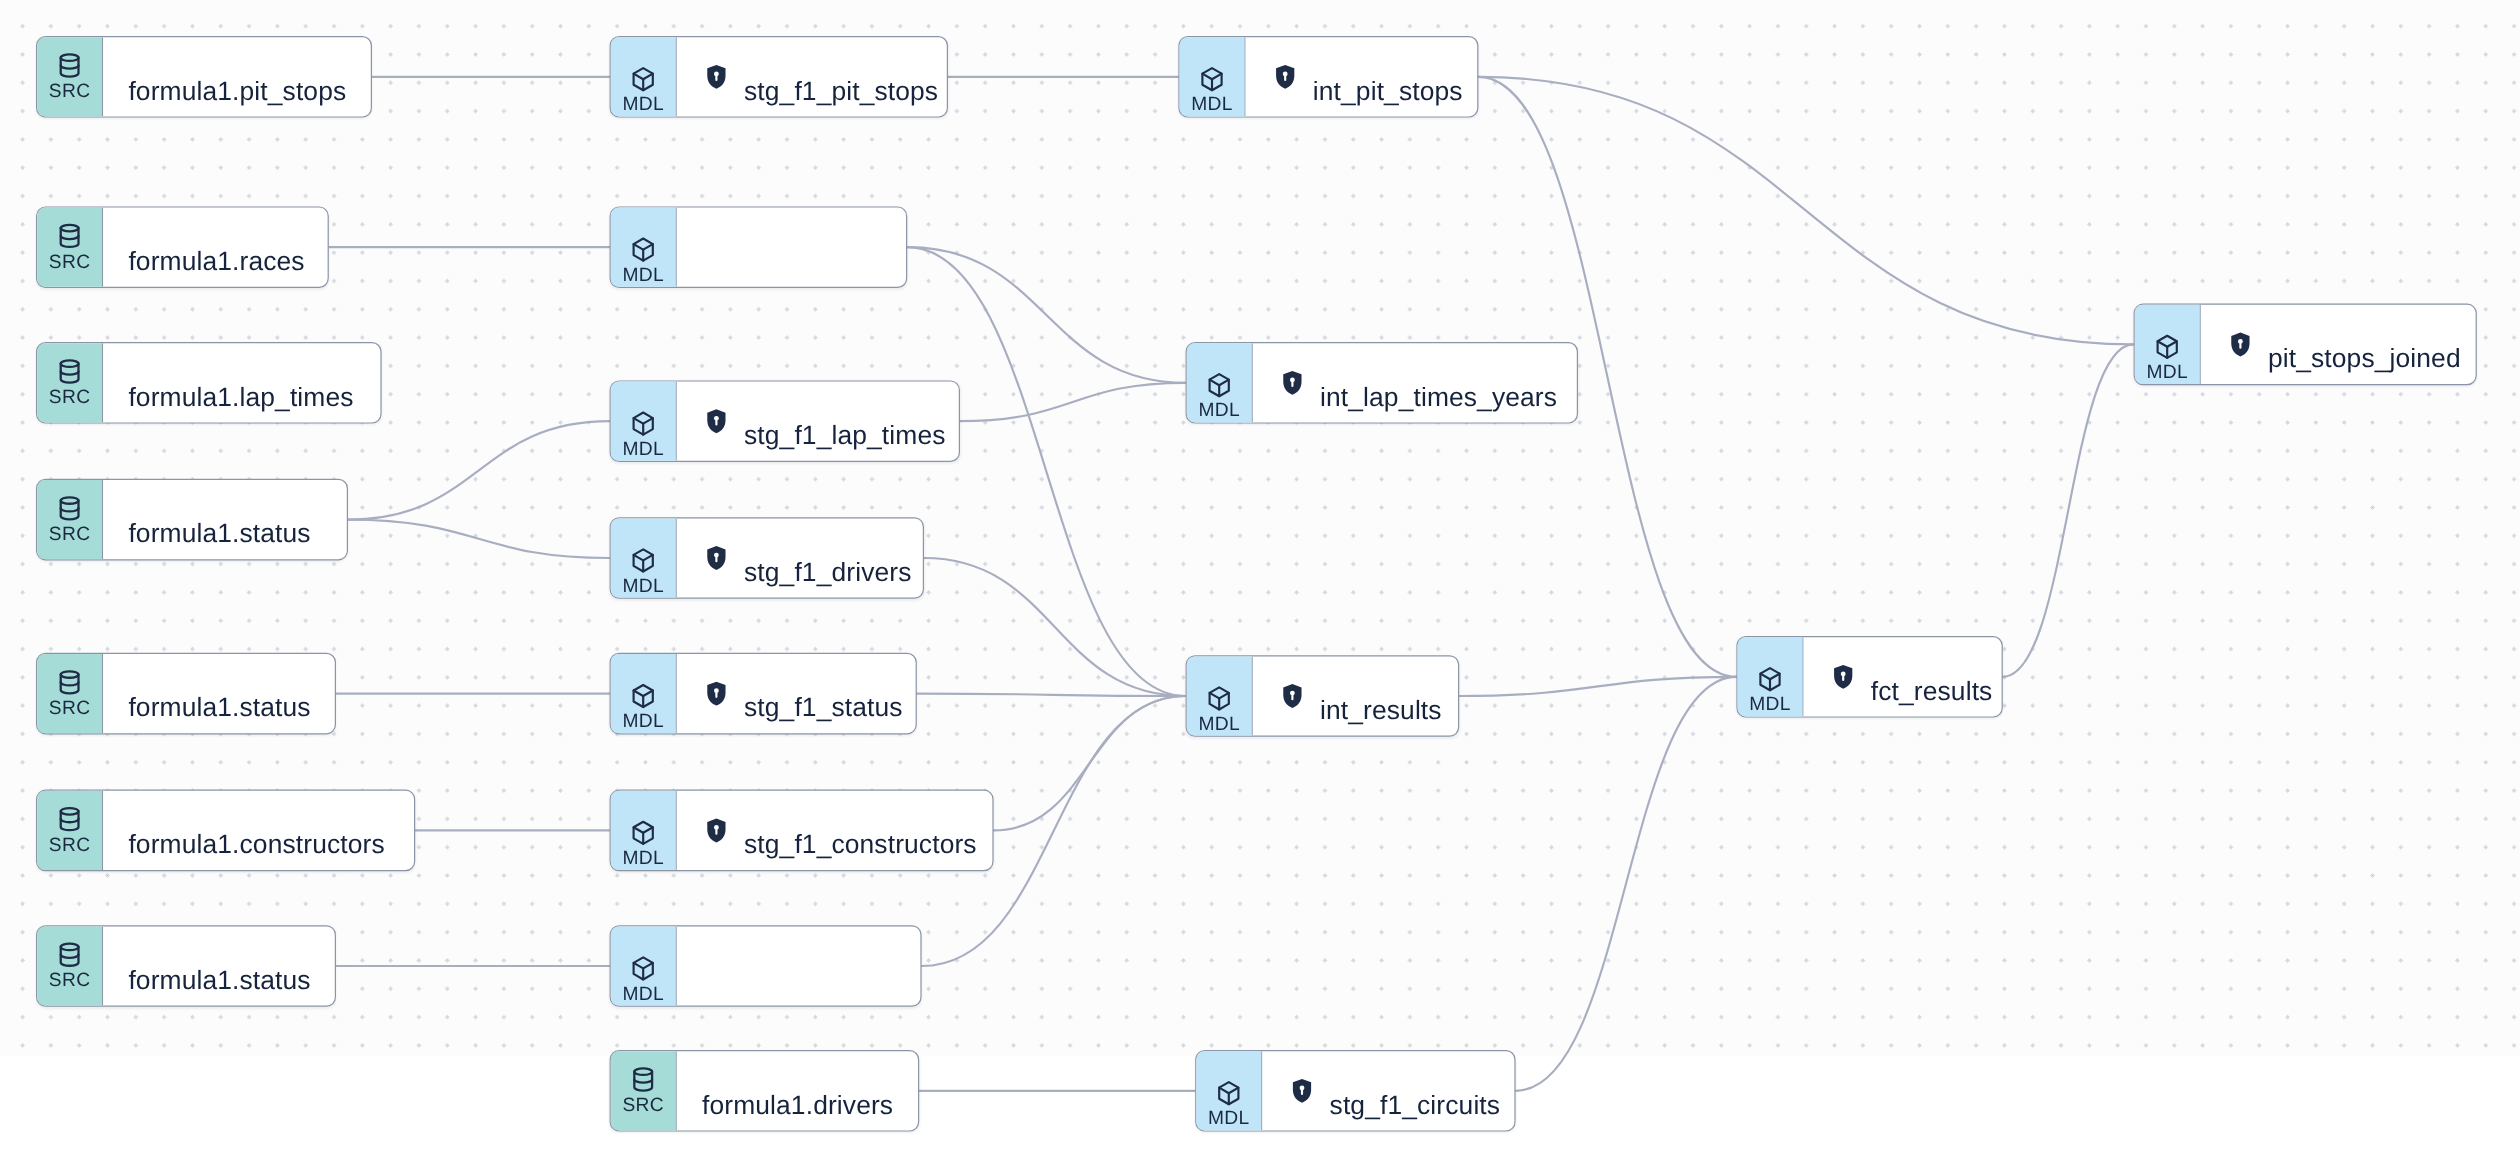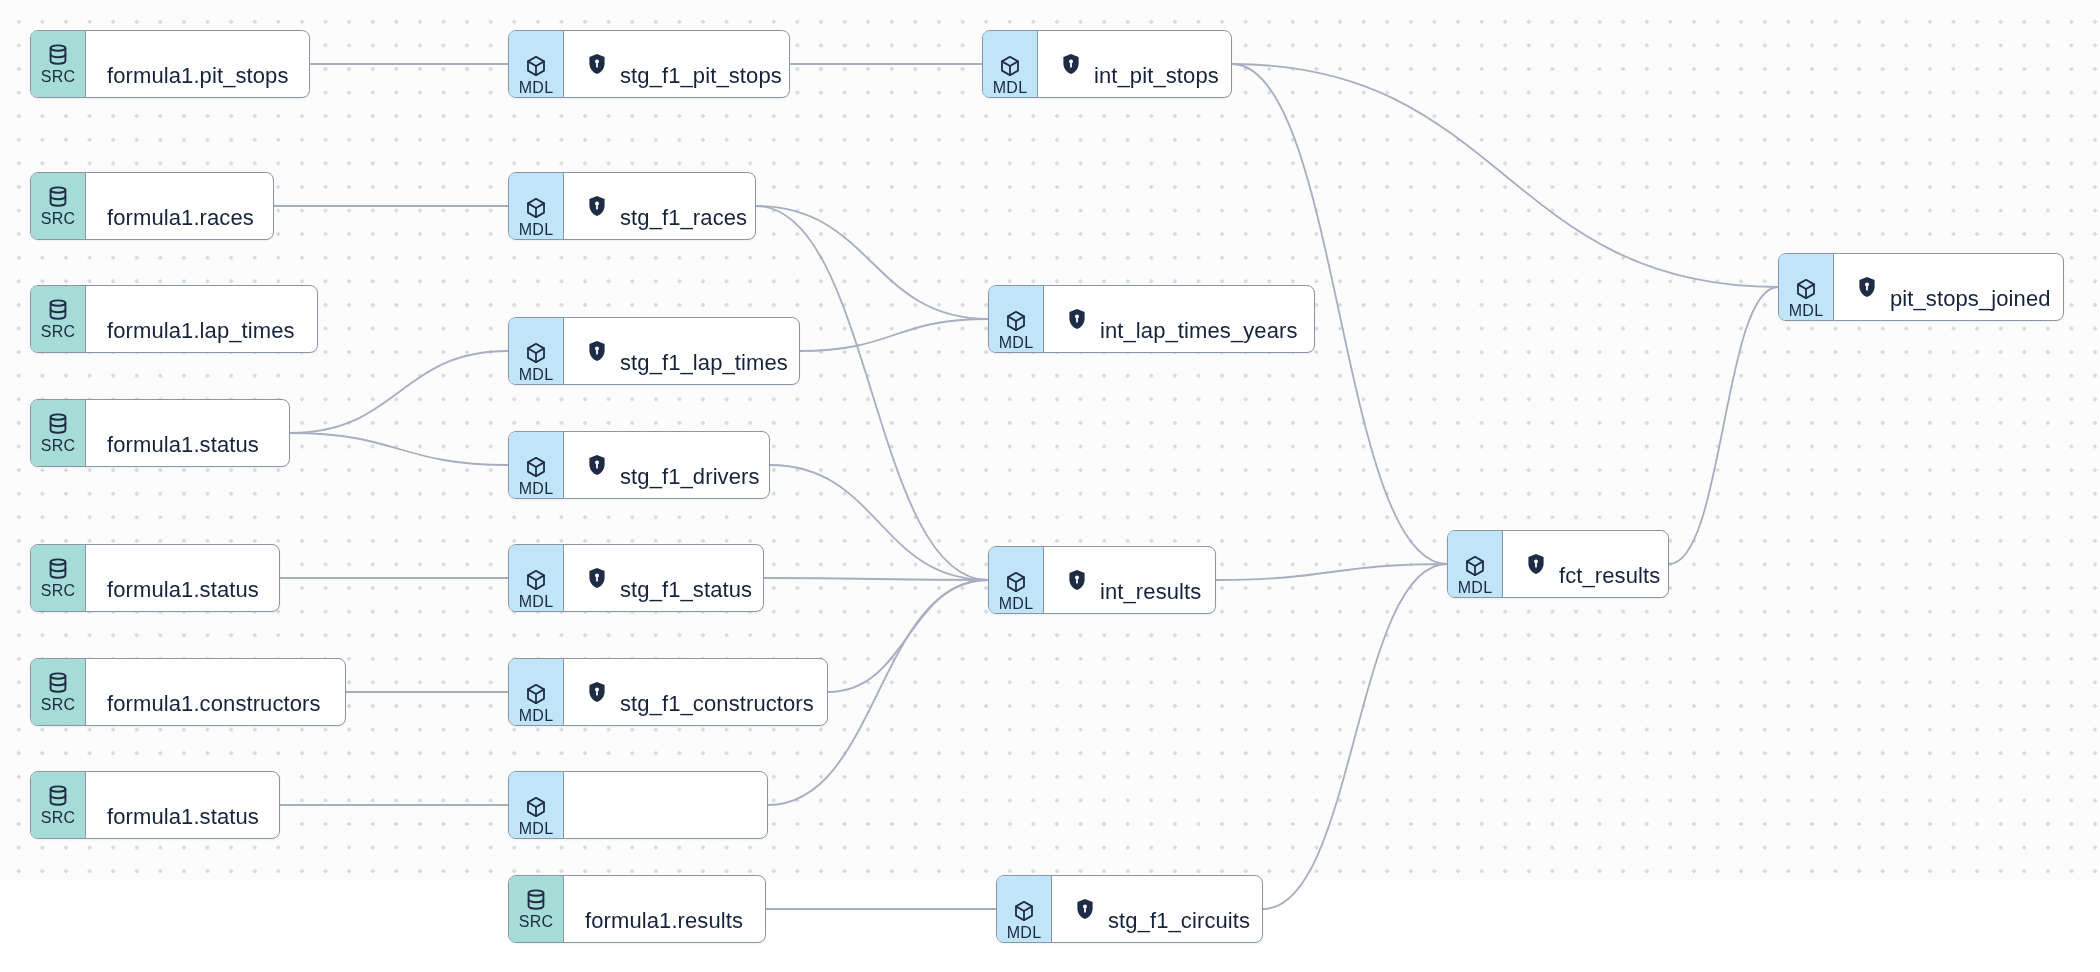--- a/index.html
+++ b/index.html
@@ -222,21 +222,21 @@
           <span>
             <svg viewBox="0 0 24 24" fill="none" stroke="#1f2c45" stroke-width="1.9" stroke-linecap="round" stroke-linejoin="round">
               <ellipse cx="12" cy="5.1" rx="7.4" ry="2.7"></ellipse>
               <path d="M19.4 11.5c0 1.5-3.3 2.7-7.4 2.7s-7.4-1.2-7.4-2.7"></path>
               <path d="M4.6 5.1v13c0 1.5 3.3 2.7 7.4 2.7s7.4-1.2 7.4-2.7v-13"></path>
             </svg>
           </span>
           <span class="badge">SRC</span>
         </div>
         <div class="body">
-          <span class="node-label">formula1.results</span>
+          <span class="node-label">formula1.drivers</span>
         </div>
       </div>
       <div class="node model" style="left: 508px; top: 30px; width: 282px;">
         <div class="icon-cell">
           <span>
             <svg viewBox="0 0 24 24" fill="none" stroke="#1f2c45" stroke-width="1.8" stroke-linecap="round" stroke-linejoin="round">
               <path d="M12 2.8 L20 7.4 V16.6 L12 21.2 L4 16.6 V7.4 Z"></path>
               <path d="M4 7.4 L12 12 L20 7.4"></path>
               <path d="M12 12 V21.2"></path>
             </svg>
@@ -257,30 +257,20 @@
       <div class="node model" style="left: 508px; top: 172px; width: 248px;">
         <div class="icon-cell">
           <span>
             <svg viewBox="0 0 24 24" fill="none" stroke="#1f2c45" stroke-width="1.8" stroke-linecap="round" stroke-linejoin="round">
               <path d="M12 2.8 L20 7.4 V16.6 L12 21.2 L4 16.6 V7.4 Z"></path>
               <path d="M4 7.4 L12 12 L20 7.4"></path>
               <path d="M12 12 V21.2"></path>
             </svg>
           </span>
           <span class="badge">MDL</span>
-        </div>
-        <div class="body">
-          <span class="shield">
-            <svg viewBox="0 0 24 24">
-              <path d="M12 2.1 L19.6 4.9 V11.2 C19.6 16.6 16.4 20.3 12 22 C7.6 20.3 4.4 16.6 4.4 11.2 V4.9 Z" fill="#1f2c45"></path>
-              <circle cx="12" cy="9.6" r="2" fill="#ffffff"></circle>
-              <rect x="11.1" y="10.8" width="1.8" height="4.8" rx="0.9" fill="#ffffff"></rect>
-            </svg>
-          </span>
-          <span class="node-label">stg_f1_races</span>
         </div>
       </div>
       <div class="node model" style="left: 508px; top: 317px; width: 292px;">
         <div class="icon-cell">
           <span>
             <svg viewBox="0 0 24 24" fill="none" stroke="#1f2c45" stroke-width="1.8" stroke-linecap="round" stroke-linejoin="round">
               <path d="M12 2.8 L20 7.4 V16.6 L12 21.2 L4 16.6 V7.4 Z"></path>
               <path d="M4 7.4 L12 12 L20 7.4"></path>
               <path d="M12 12 V21.2"></path>
             </svg>

